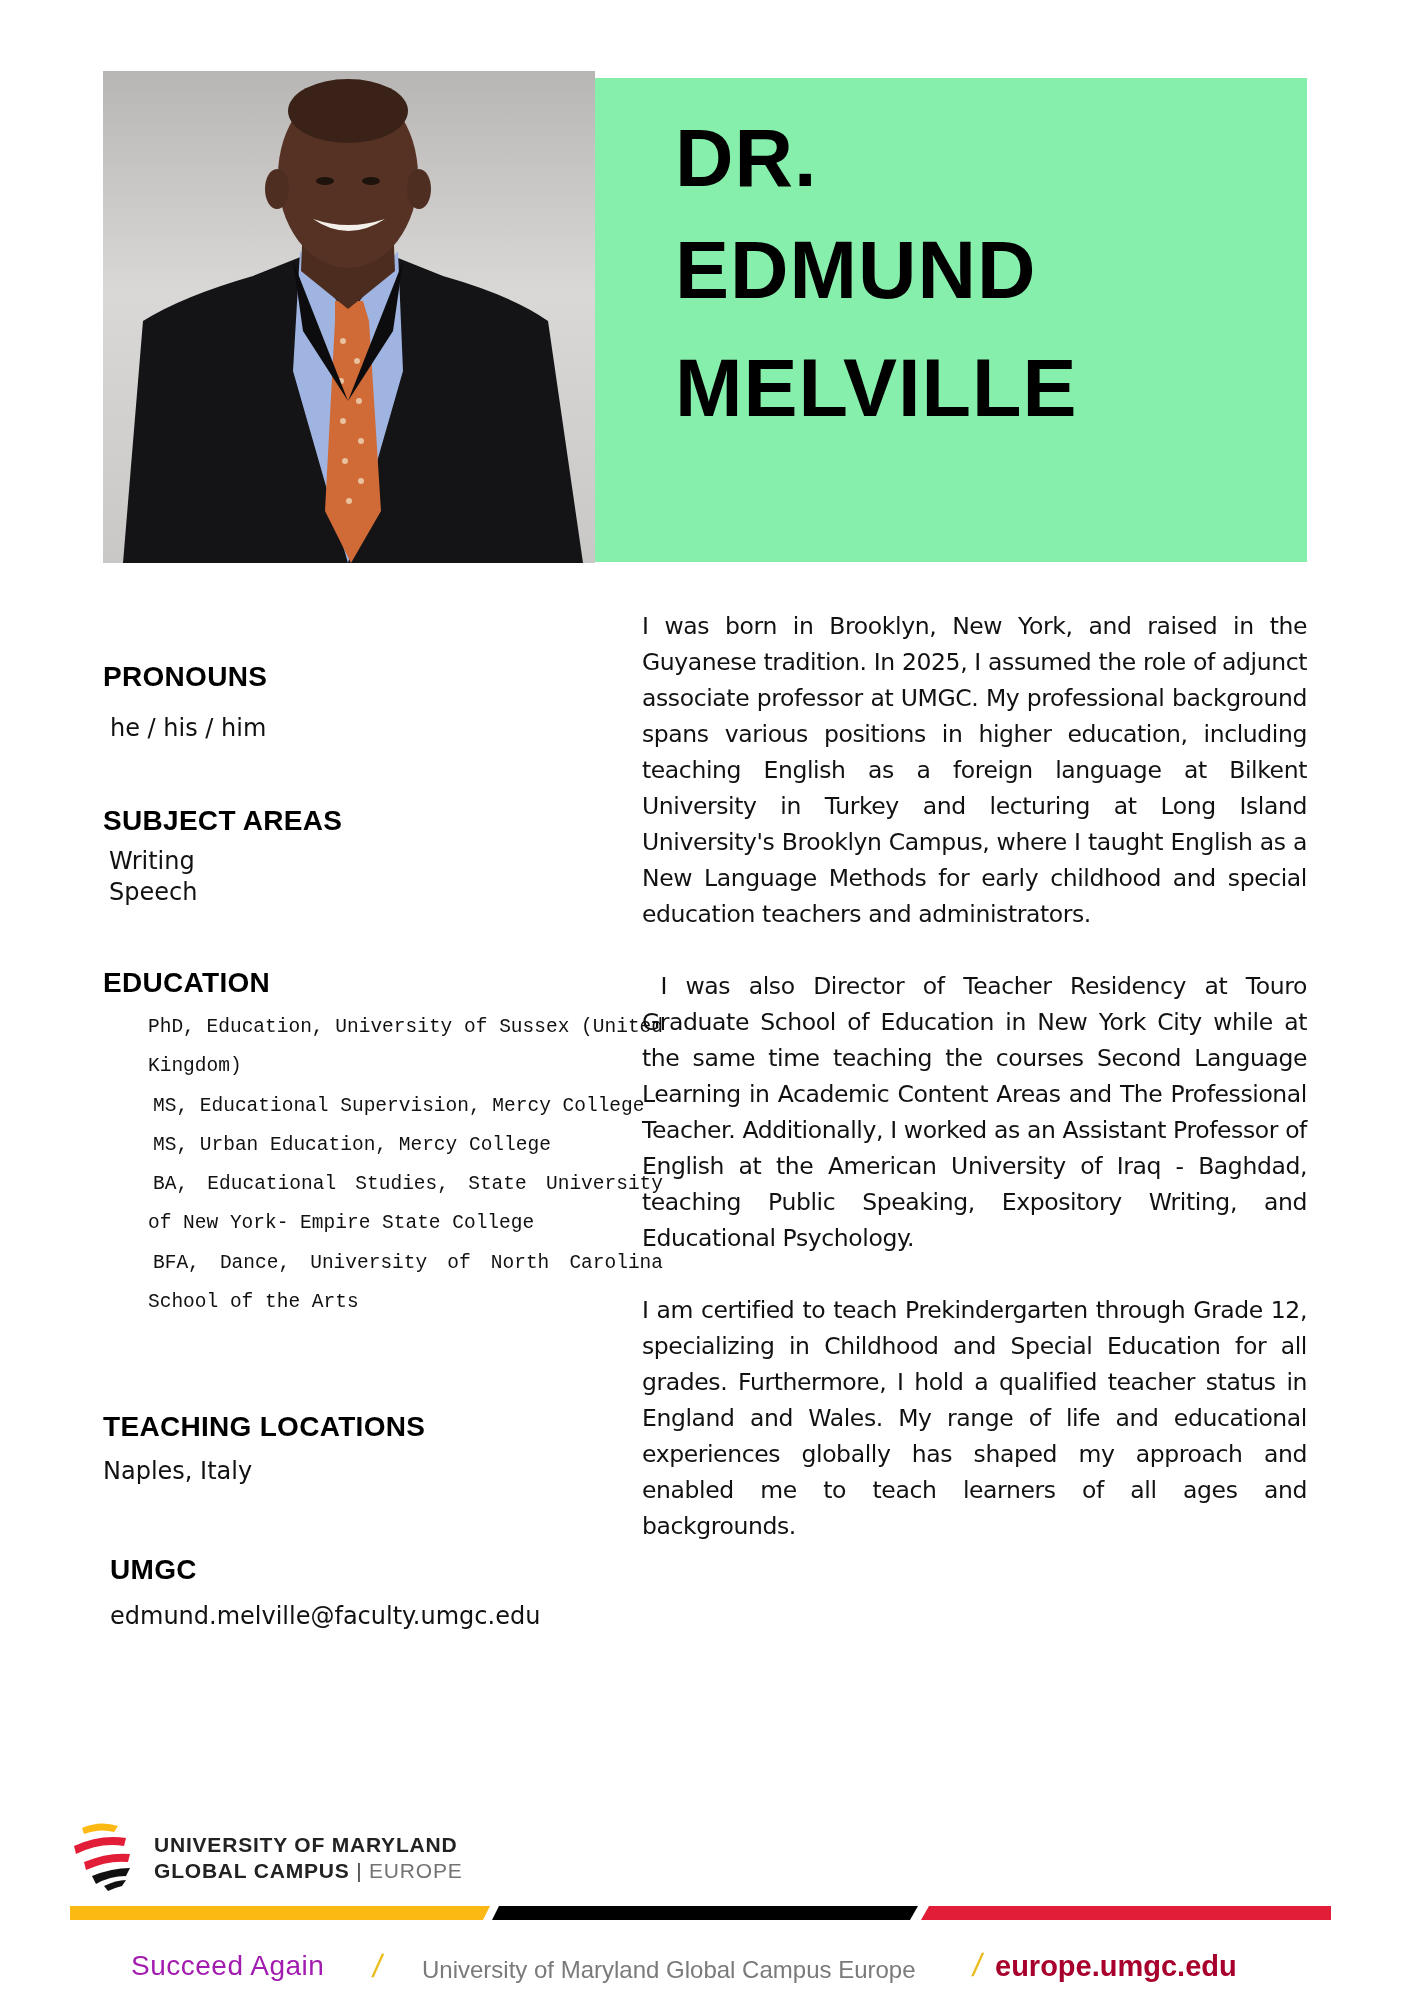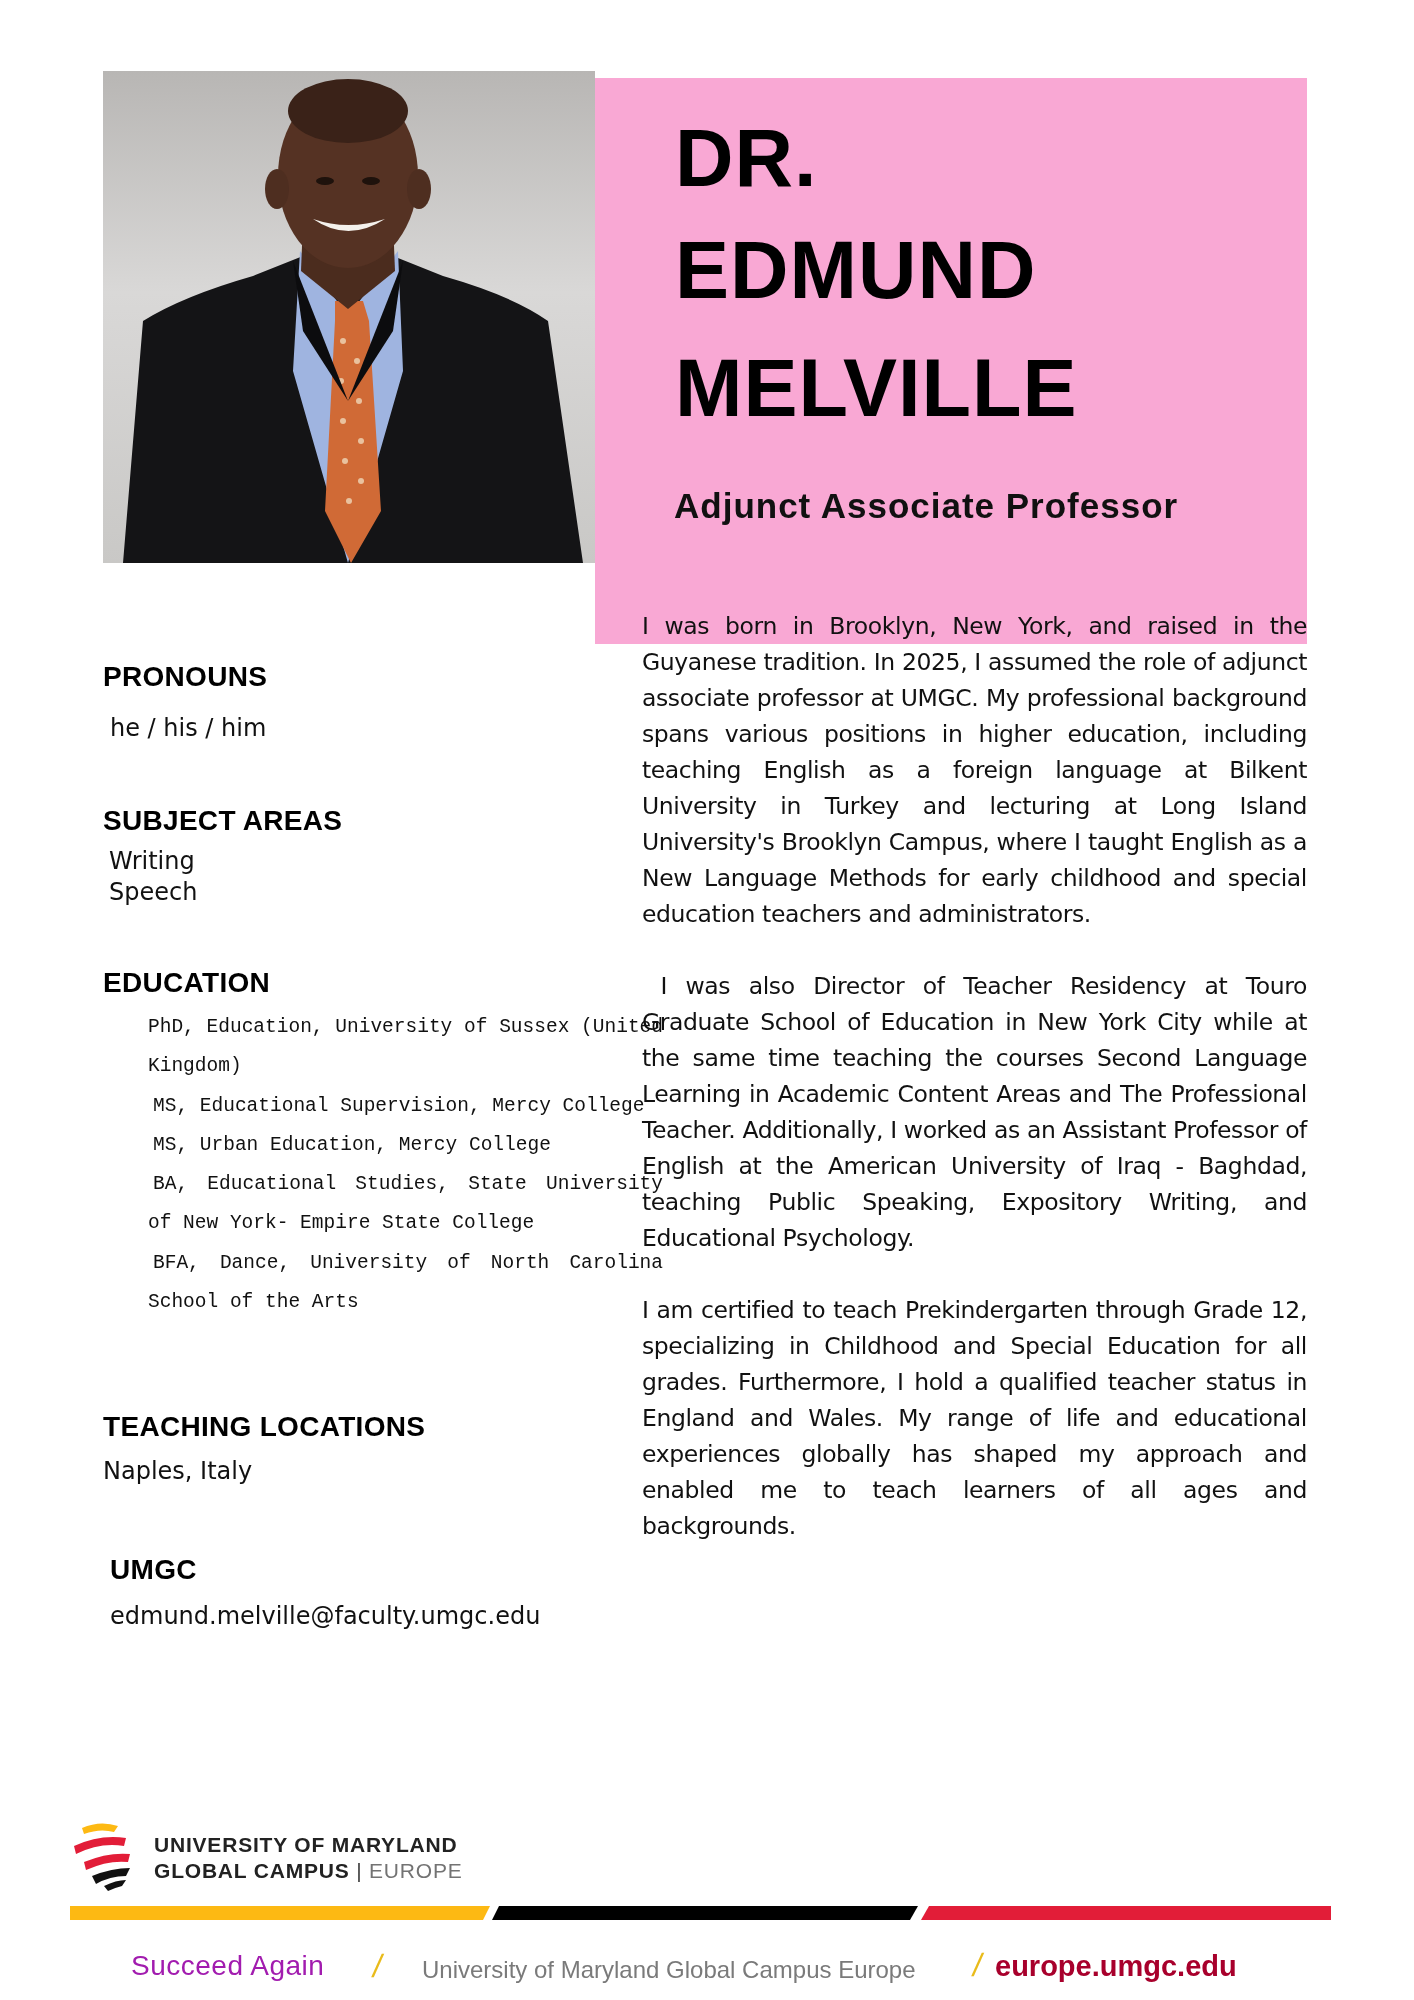--- a/index.html
+++ b/index.html
@@ -8,22 +8,22 @@
     background: #ffffff; color: #111;
     font-family: "DejaVu Sans", sans-serif;
   }
   .photo {
     position: absolute; left: 103px; top: 71px; width: 492px; height: 492px;
     background: linear-gradient(180deg, #b8b6b4 0%, #d9d8d7 45%, #c9c8c6 100%);
     overflow: hidden;
   }
   .photo svg { position: absolute; left: 0; top: 0; width: 100%; height: 100%; }
   .hero {
-    position: absolute; left: 595px; top: 78px; width: 712px; height: 566px;
-    background: #f9a8d4;
+    position: absolute; left: 595px; top: 78px; width: 712px; height: 484px;
+    background: #86efac;
   }
   .name-line {
     position: absolute; left: 80px;
     font-family: "Liberation Sans", sans-serif; font-weight: 700;
     font-size: 81px; color: #000; letter-spacing: 1px; line-height: 1;
   }
   .name-1 { top: 40px; }
   .name-2 { top: 152px; }
   .name-3 { top: 270px; }
   .role {
@@ -116,21 +116,20 @@
     <path d="M210 148 Q245 172 282 148 Q245 160 210 148 Z" fill="#f4f1ec"></path>
     <ellipse cx="222" cy="110" rx="9" ry="4" fill="#1e120c"></ellipse>
     <ellipse cx="268" cy="110" rx="9" ry="4" fill="#1e120c"></ellipse>
   </svg>
 </div>
 
 <div class="hero">
   <div class="name-line name-1">DR.</div>
   <div class="name-line name-2">EDMUND</div>
   <div class="name-line name-3">MELVILLE</div>
-  <div class="role">Adjunct Associate Professor</div>
 </div>
 
 <div class="sec-title" style="left:103px; top:661px;">PRONOUNS</div>
 <div class="sec-text" style="left:110px; top:713px;">he / his / him</div>
 
 <div class="sec-title" style="left:103px; top:805px;">SUBJECT AREAS</div>
 <div class="sec-text" style="left:109px; top:846px;">
   <div>Writing</div>
   <div>Speech</div>
 </div>

